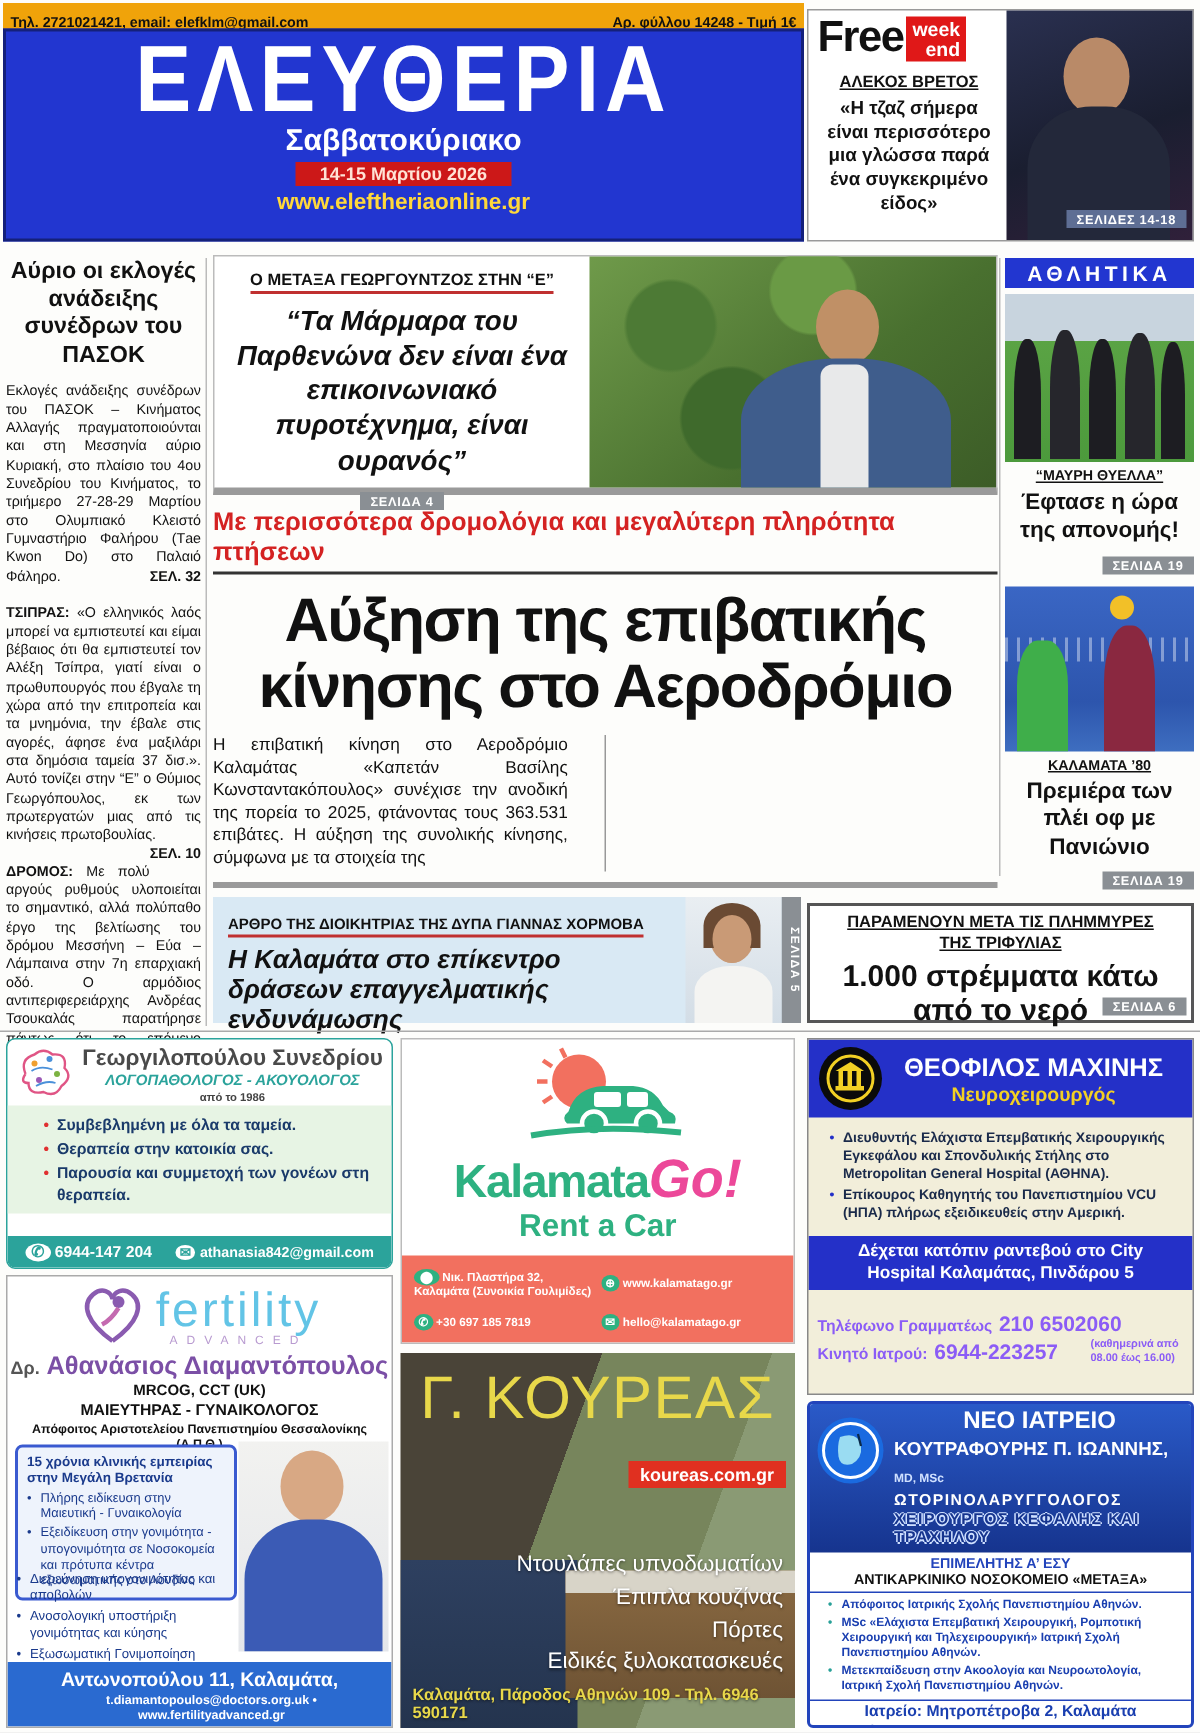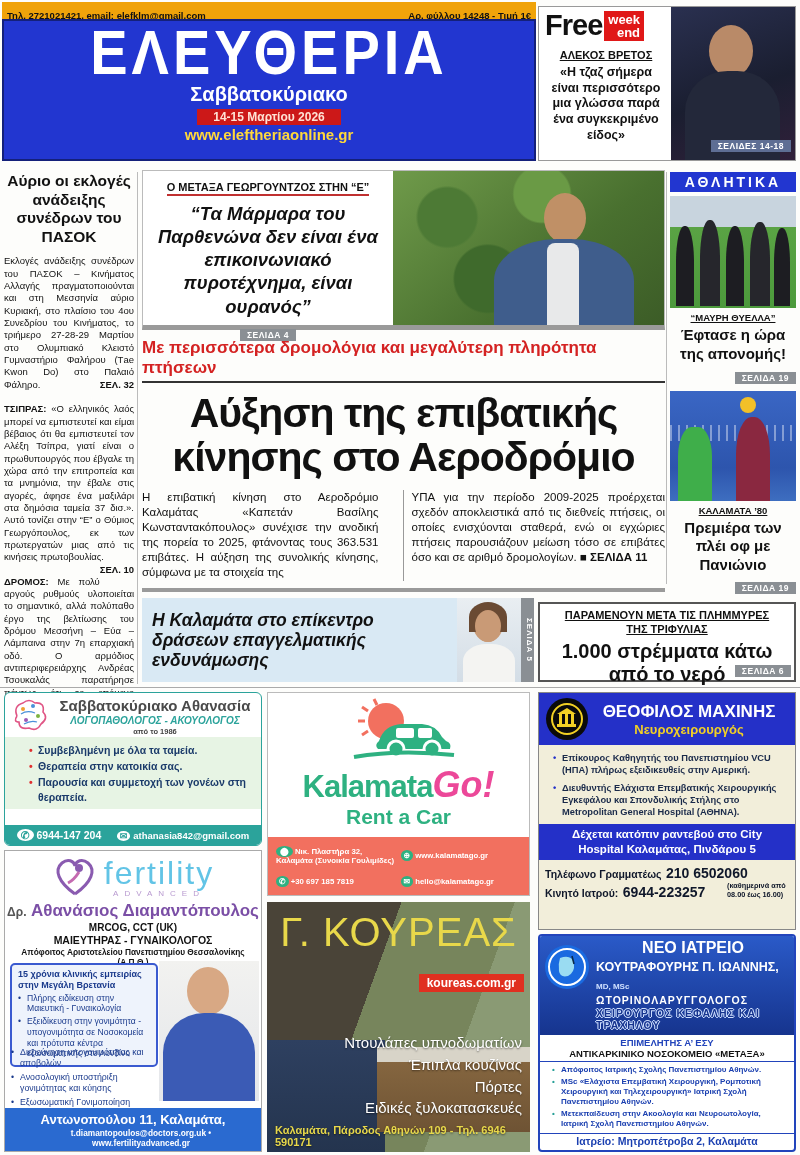--- a/index.html
+++ b/index.html
@@ -96,24 +96,20 @@
       <div class="torso" style="right:30px;top:68px;width:140px;height:92px;background:#3f5d8c;"></div>
       <div class="torso" style="right:85px;top:72px;width:32px;height:88px;background:#e8e9ea;border-radius:8px 8px 0 0;"></div>
     </div>
   </div>
 
   <div class="abs" style="left:142px;top:338px;width:523px;height:248px;">
     <div class="kicker-red" style="font-size:17px;border-bottom:2px solid #333;padding-bottom:3px;">Με περισσότερα δρομολόγια και μεγαλύτερη πληρότητα πτήσεων</div>
     <div style="font-size:41px;font-weight:800;text-align:center;line-height:1.08;letter-spacing:-1px;margin-top:8px;">Αύξηση της επιβατικής κίνησης στο Αεροδρόμιο</div>
     <div style="display:flex;margin-top:10px;font-size:11.5px;line-height:1.32;">
       <div class="just" style="width:50%;padding-right:24px;border-right:1px solid #999;">Η επιβατική κίνηση στο Αεροδρόμιο Καλαμάτας «Καπετάν Βασίλης Κωνσταντακόπουλος» συνέχισε την ανοδική της πορεία το 2025, φτάνοντας τους 363.531 επιβάτες. Η αύξηση της συνολικής κίνησης, σύμφωνα με τα στοιχεία της</div>
-      <div class="just" style="width:50%;padding-left:8px;">
-        <span>ΥΠΑ για την περίοδο 2009-2025 προέρχεται σχεδόν αποκλειστικά από τις διεθνείς πτήσεις, οι οποίες ενισχύονται σταθερά, ενώ οι εγχώριες πτήσεις παρουσιάζουν μείωση τόσο σε επιβάτες όσο και σε αριθμό δρομολογίων.</span>
-        <b>■ ΣΕΛΙΔΑ 11</b>
-      </div>
     </div>
   </div>
   <div class="abs" style="left:142px;top:588px;width:523px;height:4px;background:#9a9a9a;"></div>
 
   <div class="abs vline" style="left:666px;top:172px;height:412px;"></div>
   <div class="abs" style="left:670px;top:172px;width:126px;text-align:center;">
     <div style="background:#2236d0;color:#fff;font-size:14px;font-weight:bold;letter-spacing:3px;padding:2px 0;">ΑΘΛΗΤΙΚΑ</div>
     <div class="photo" style="width:126px;height:112px;margin-top:4px;background:linear-gradient(#c8d4de 0 28%, #5aa344 28%, #4c9a3c);">
       <div class="torso" style="left:6px;top:30px;width:18px;height:80px;background:#1d1d22;"></div>
       <div class="torso" style="left:30px;top:24px;width:20px;height:86px;background:#26262c;"></div>
@@ -130,20 +126,21 @@
       <div class="torso" style="right:26px;top:26px;width:34px;height:84px;background:#8a2840;"></div>
       <div class="head" style="right:40px;top:6px;width:16px;height:16px;background:#f2c028;"></div>
     </div>
     <div style="font-size:9.5px;font-weight:bold;text-decoration:underline;margin-top:4px;">ΚΑΛΑΜΑΤΑ ’80</div>
     <div style="font-size:15px;font-weight:bold;line-height:1.25;margin-top:3px;">Πρεμιέρα των πλέι οφ με Πανιώνιο</div>
     <div style="text-align:right;margin-top:2px;"><span class="badge">ΣΕΛΙΔΑ 19</span></div>
   </div>
 
   <div class="abs" style="left:142px;top:598px;width:392px;height:84px;background:#d9e9f4;display:flex;">
     <div style="flex:1;padding:8px 6px 0 10px;">
+      <div style="font-size:10px;font-weight:bold;display:inline-block;border-bottom:2px solid #c03030;padding-bottom:1px;">ΑΡΘΡΟ ΤΗΣ ΔΙΟΙΚΗΤΡΙΑΣ ΤΗΣ ΔΥΠΑ ΓΙΑΝΝΑΣ ΧΟΡΜΟΒΑ</div>
       <div style="font-size:17.5px;font-weight:bold;font-style:italic;line-height:1.15;margin-top:4px;">Η Καλαμάτα στο επίκεντρο δράσεων επαγγελματικής ενδυνάμωσης</div>
     </div>
     <div class="photo" style="width:64px;background:linear-gradient(#e9eef2,#d3dde6);">
       <div class="head" style="left:16px;top:8px;width:30px;height:36px;background:#c99a76;"></div>
       <div style="position:absolute;left:12px;top:4px;width:38px;height:30px;border-radius:50% 50% 0 0;background:#6a4a33;"></div>
       <div class="head" style="left:18px;top:12px;width:26px;height:32px;background:#c99a76;"></div>
       <div class="torso" style="left:6px;top:46px;width:52px;height:38px;background:#f4f4f2;"></div>
     </div>
     <div style="width:13px;background:#8a8f94;color:#fff;font-size:8px;font-weight:bold;writing-mode:vertical-rl;text-align:center;letter-spacing:1px;">ΣΕΛΙΔΑ 5</div>
   </div>
@@ -160,21 +157,21 @@
     <div style="display:flex;align-items:center;padding:3px 4px 1px 4px;">
       <svg width="44" height="40" viewBox="0 0 44 40">
         <path d="M8 20 Q4 10 14 7 Q20 2 26 7 Q36 6 34 16 Q40 22 32 28 Q28 36 20 32 Q10 34 10 26 Q4 26 8 20" fill="none" stroke="#e05585" stroke-width="1.6"></path>
         <circle cx="14" cy="13" r="2" fill="#f0a030"></circle>
           <circle cx="24" cy="10" r="2" fill="#4a90d9"></circle>
         <circle cx="29" cy="20" r="2" fill="#7cb342"></circle>
           <circle cx="17" cy="24" r="2" fill="#9b59b6"></circle>
         <path d="M12 18 Q18 14 26 17 M15 28 Q22 24 28 26" fill="none" stroke="#4a90d9" stroke-width="1.2"></path>
       </svg>
       <div style="flex:1;text-align:center;">
-        <div style="font-size:15px;font-weight:bold;color:#4a4a4a;">Σαββατοκύριακο Αθανασία</div>
+        <div style="font-size:15px;font-weight:bold;color:#4a4a4a;">Γεωργιλοπούλου Συνεδρίου</div>
         <div style="font-size:10px;font-weight:bold;font-style:italic;color:#2ba39b;margin-top:1px;">ΛΟΓΟΠΑΘΟΛΟΓΟΣ - ΑΚΟΥΟΛΟΓΟΣ</div>
         <div style="font-size:7.5px;font-weight:bold;color:#444;margin-top:1px;">από το 1986</div>
       </div>
     </div>
     <div style="background:#e7f4e4;padding:6px 10px 4px 24px;height:72px;">
       <ul class="li-red" style="font-size:10.5px;font-weight:bold;color:#1a3a6a;line-height:1.35;">
         <li>Συμβεβλημένη με όλα τα ταμεία.</li>
         <li>Θεραπεία στην κατοικία σας.</li>
         <li>Παρουσία και συμμετοχή των γονέων στη θεραπεία.</li>
       </ul>
@@ -287,25 +284,25 @@
         <rect x="26" y="17" width="3" height="10" fill="#f2d024"></rect>
         <path d="M12 17 L31 17 L22 11 Z" fill="#f2d024"></path>
           <rect x="12" y="27" width="19" height="3" fill="#f2d024"></rect>
       </svg>
       <div style="flex:1;text-align:center;">
         <div style="color:#fff;font-size:17px;font-weight:800;">ΘΕΟΦΙΛΟΣ ΜΑΧΙΝΗΣ</div>
         <div style="color:#f2d024;font-size:13px;font-weight:bold;">Νευροχειρουργός</div>
       </div>
     </div>
     <ul class="li-blue" style="padding:7px 8px 4px 14px;font-size:9.3px;font-weight:bold;color:#1a2a4a;line-height:1.3;">
+      <li>Διευθυντής Ελάχιστα Επεμβατικής Χειρουργικής Εγκεφάλου και Σπονδυλικής Στήλης στο Metropolitan General Hospital (ΑΘΗΝΑ).</li>
       <li style="margin-bottom:6px;">Επίκουρος Καθηγητής του Πανεπιστημίου VCU (ΗΠΑ) πλήρως εξειδικευθείς στην Αμερική.</li>
-      <li>Διευθυντής Ελάχιστα Επεμβατικής Χειρουργικής Εγκεφάλου και Σπονδυλικής Στήλης στο Metropolitan General Hospital (ΑΘΗΝΑ).</li>
     </ul>
     <div style="background:#2430c8;color:#fff;font-size:11.5px;font-weight:bold;text-align:center;padding:3px 10px;line-height:1.3;">Δέχεται κατόπιν ραντεβού στο City Hospital Καλαμάτας, Πινδάρου 5</div>
-    <div style="padding:4px 6px 0 6px;color:#0f172a;">
+    <div style="padding:14px 6px 0 6px;color:#8b5cf6;">
       <span style="font-size:10.5px;font-weight:bold;">Τηλέφωνο Γραμματέως</span>
       <span style="font-size:14px;font-weight:800;">210 6502060</span>
       <span style="font-size:7.3px;font-weight:bold;float:right;width:62px;line-height:1.2;">(καθημερινά από 08.00 έως 16.00)</span>
       <div style="margin-top:1px;">
         <span style="font-size:10.5px;font-weight:bold;">Κινητό Ιατρού:</span>
         <span style="font-size:14px;font-weight:800;">6944-223257</span>
       </div>
     </div>
   </div>
 

